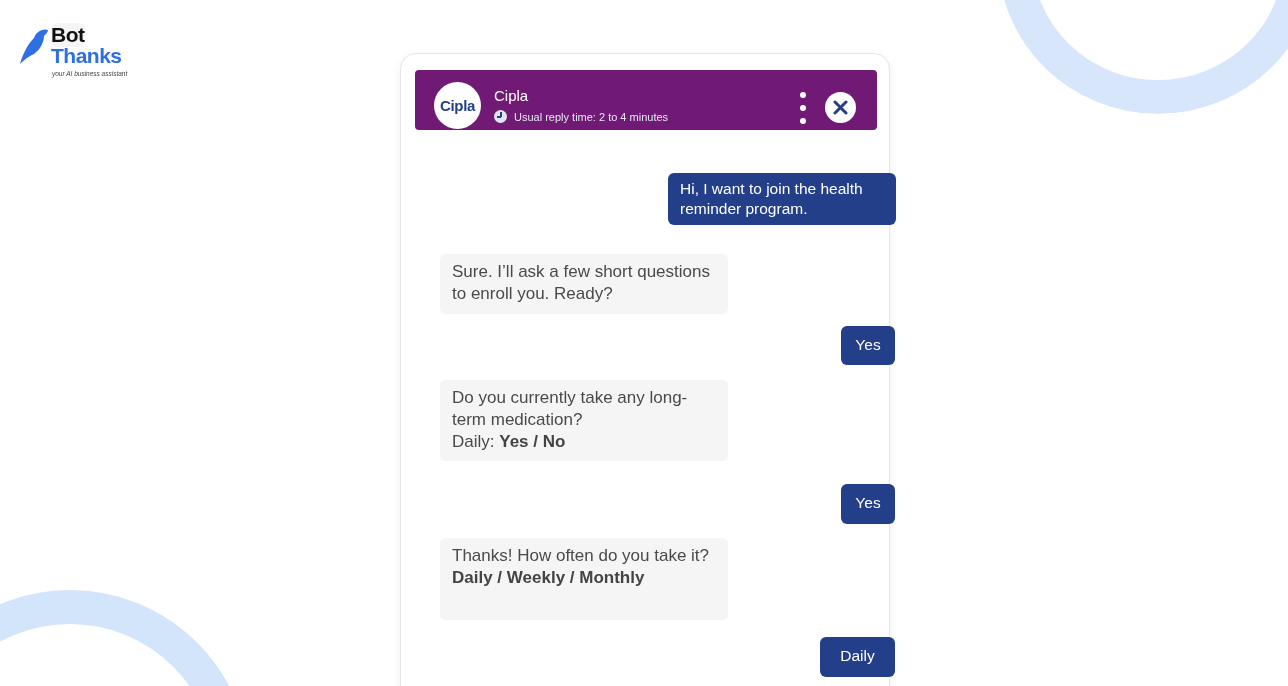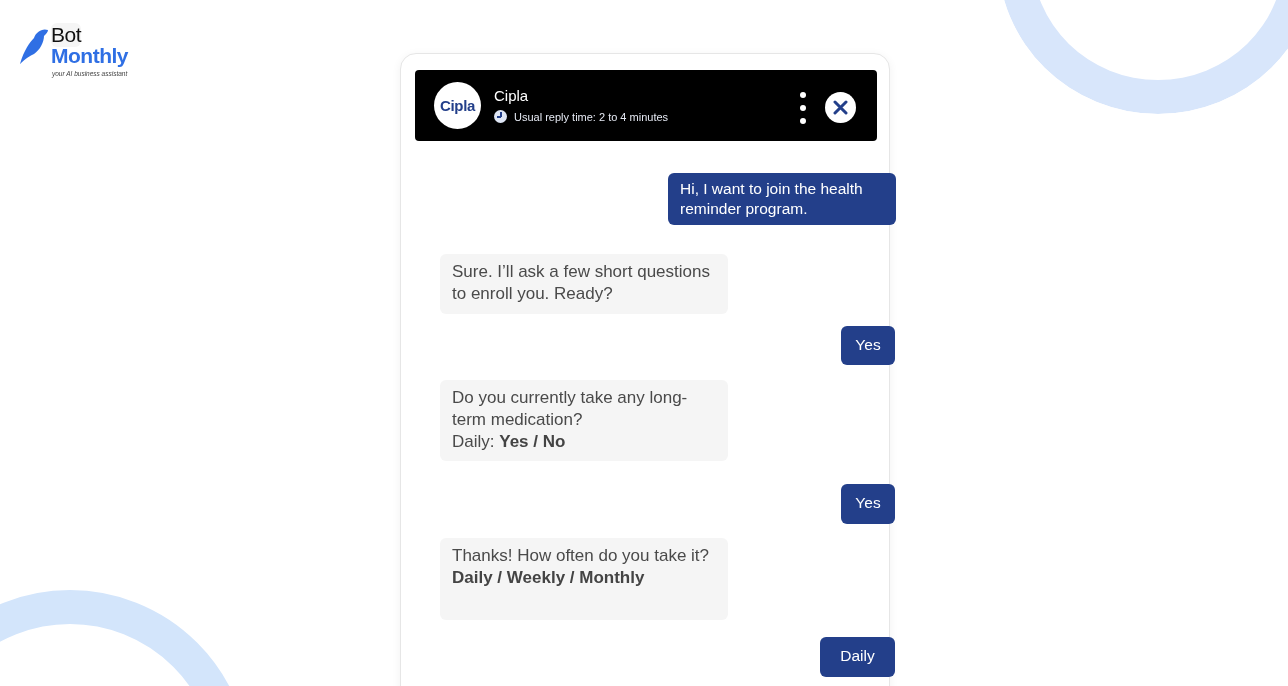--- a/index.html
+++ b/index.html
@@ -21,39 +21,39 @@
     .ring-bl {
       left: -110px; top: 590px; width: 360px; height: 360px;
       border: 34px solid #d3e5fb;
     }
     .logo {
       position: absolute; left: 18px; top: 24px; width: 130px; height: 60px;
     }
     .logo .penguin { position: absolute; left: 0; top: 4px; }
     .logo .bot {
       position: absolute; left: 33px; top: -1px;
-      font-size: 21px; font-weight: normal; color: #111; letter-spacing: -0.5px;
+      font-size: 21px; font-weight: bold; color: #111; letter-spacing: -0.5px;
     }
     .logo .peng {
       position: absolute; left: 33px; top: 20px;
       font-size: 21px; font-weight: bold; color: #2f6fe4; letter-spacing: -0.5px;
     }
     .logo .tag {
       position: absolute; left: 34px; top: 46px;
       font-size: 6.5px; font-style: italic; color: #444; white-space: nowrap;
     }
 
     .widget {
       position: absolute; left: 400px; top: 53px; width: 488px; height: 700px;
       background: #fff; border: 1px solid #e6e6e6; border-radius: 16px;
       box-shadow: 0 2px 10px rgba(0,0,0,0.06);
     }
     .header {
-      position: absolute; left: 14px; top: 16px; width: 462px; height: 71px;
-      background: #000000; border-radius: 4px;
+      position: absolute; left: 14px; top: 16px; width: 462px; height: 60px;
+      background: #701a75; border-radius: 4px;
     }
     .avatar {
       position: absolute; left: 19px; top: 12px; width: 47px; height: 47px;
       border-radius: 50%; background: #fff;
       display: flex; align-items: center; justify-content: center;
       font-weight: bold; font-size: 15px; color: #233f8a; letter-spacing: -0.3px;
     }
     .bot-name {
       position: absolute; left: 79px; top: 17px;
       color: #fff; font-size: 15px;
@@ -106,21 +106,21 @@
 <body>
 
 <div class="deco-ring ring-tr"></div>
 <div class="deco-ring ring-bl"></div>
 
 <div class="logo">
   <svg class="penguin" width="32" height="40" viewBox="0 0 32 40">
     <path d="M30 2 C24 0 18 4 16 10 C12 14 6 22 2 36 C8 30 12 28 16 26 C22 22 26 14 26 8 C28 6 30 4 30 2 Z" fill="#2f6fe4"></path>
   </svg>
   <div class="bot">Bot</div>
-  <div class="peng">Monthly</div>
+  <div class="peng">Thanks</div>
   <div class="tag">your AI business assistant</div>
 </div>
 
 <div class="widget">
   <div class="header">
     <div class="avatar">Cipla</div>
     <div class="bot-name">Cipla</div>
     <div class="reply-time">
       <span class="clock"></span>
       <span>Usual reply time: 2 to 4 minutes</span>

